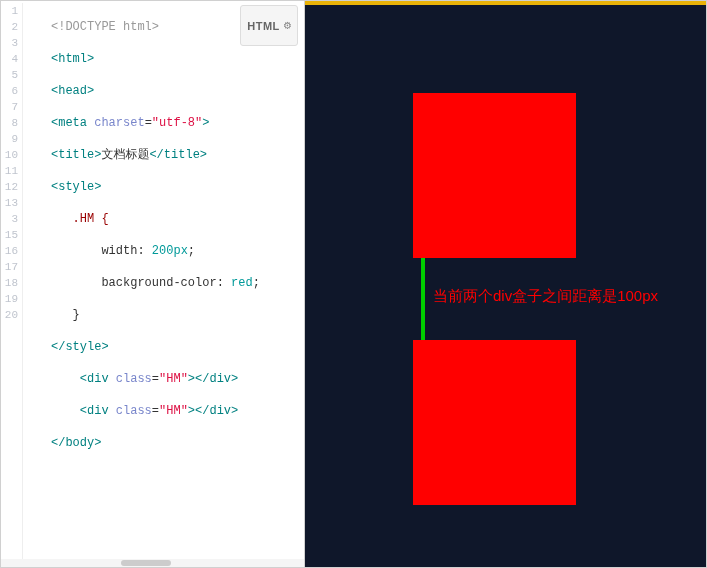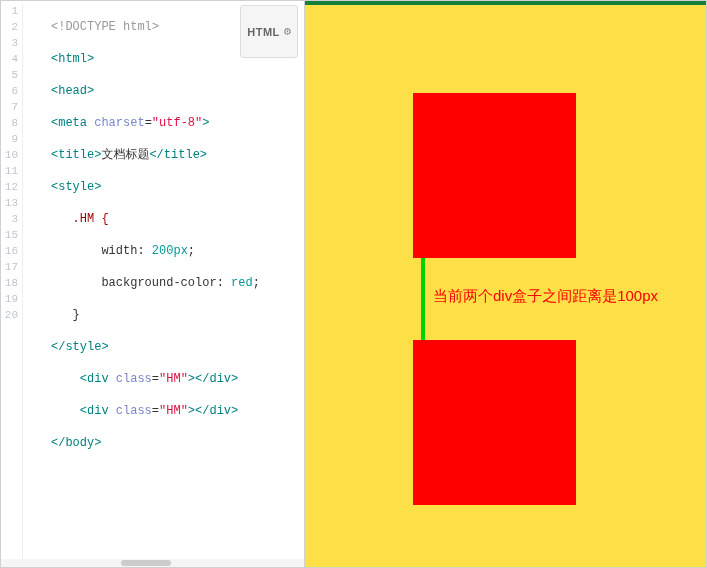--- a/index.html
+++ b/index.html
@@ -27,21 +27,21 @@
   .toolbar {
     position: absolute;
     top: 4px;
     right: 6px;
     display: flex;
     align-items: center;
     gap: 4px;
     background: #f5f5f5;
     border: 1px solid #ddd;
     border-radius: 3px;
-    padding: 18px 6px;
+    padding: 12px 6px;
     z-index: 10;
   }
   .toolbar-label {
     font-family: Arial, sans-serif;
     font-size: 11px;
     font-weight: bold;
     color: #666;
     letter-spacing: 0.5px;
   }
   .gear {
@@ -79,24 +79,24 @@
   .attr-value { color: #d14; }
   .prop { color: #333; }
   .val-num { color: #099; }
   .val-kw { color: #099; }
   .selector { color: #900; }
   .plain { color: #333; }
   .doctype { color: #999; }
 
   .right-pane {
     flex: 1;
-    background: #fde047;
+    background: #0f172a;
     position: relative;
     overflow: hidden;
-    border-top: 4px solid #15803d;
+    border-top: 4px solid #eab308;
   }
   .preview {
     position: absolute;
     inset: 0;
   }
   .red-box {
     position: absolute;
     background: red;
   }
   .box1 { left: 108px; top: 88px; width: 163px; height: 165px; }

